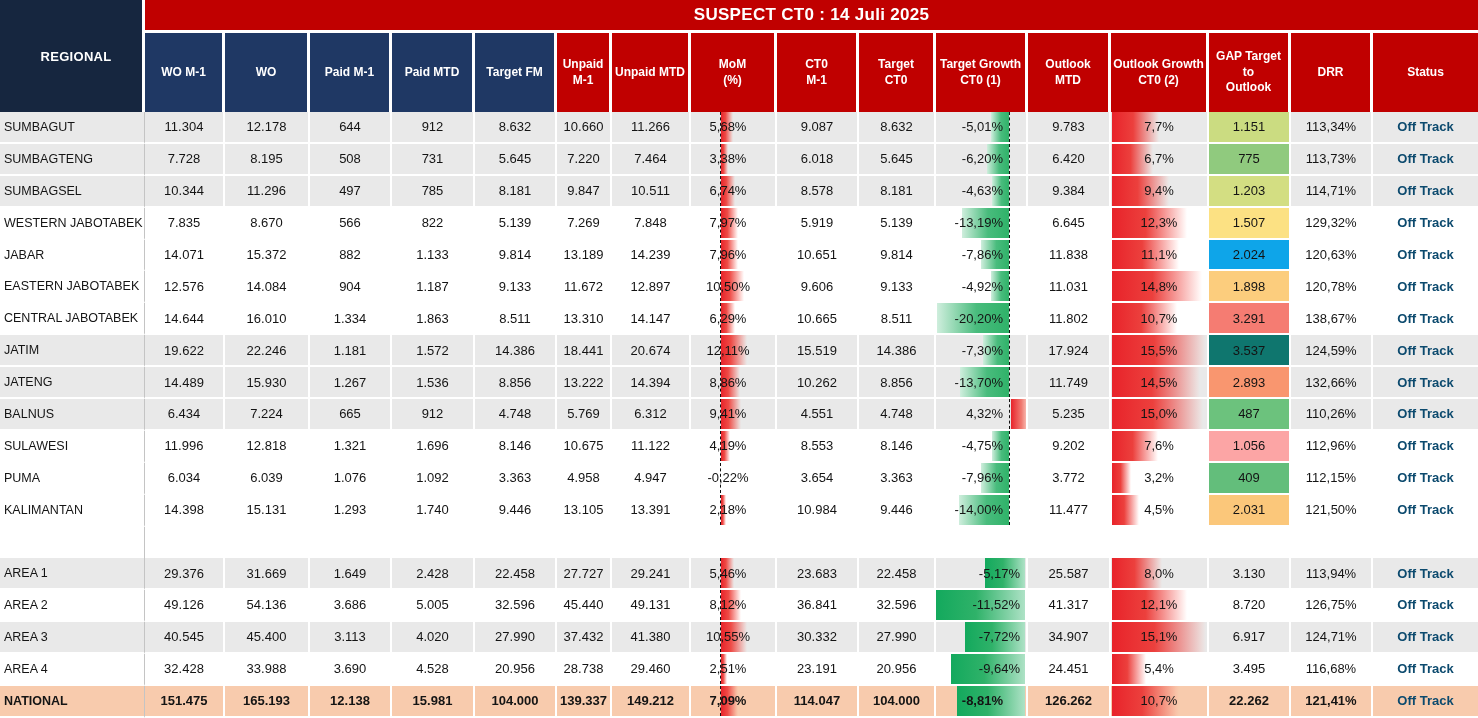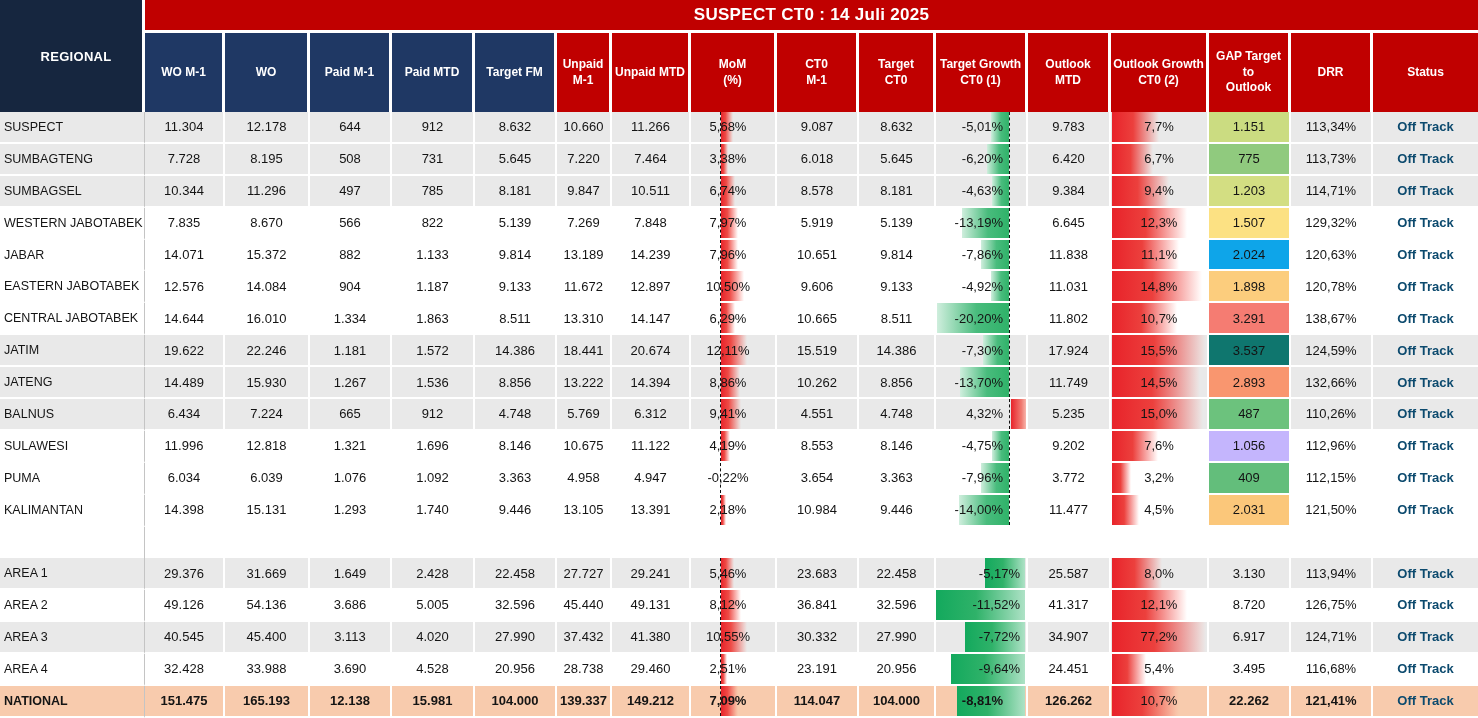--- a/index.html
+++ b/index.html
@@ -119,21 +119,21 @@
           <span class="txt">DRR</span>
         </div>
         <div class="hcell red">
           <span class="txt">Status</span>
         </div>
       </div>
   </div>
   <div id="tbody">
       <div class="row g">
     <div class="cell region">
-          <span class="txt">SUSPECT</span>
+          <span class="txt">SUMBAGUT</span>
         </div>
     <div class="cell">
           <span class="txt">11.304</span>
         </div>
     <div class="cell">
           <span class="txt">12.178</span>
         </div>
     <div class="cell">
           <span class="txt">644</span>
         </div>
@@ -745,21 +745,21 @@
           <div class="axis" style="left: 73px;"></div>
           <div class="bar b-tgn" style="left: 56.0693px; width: 16.9307px;"></div>
         </div>
     <div class="cell">
           <span class="txt">9.202</span>
         </div>
     <div class="cell og-cell">
           <span class="txt">7,6%</span>
           <div class="bar b-og" style="left: 1px; width: 46.0903px;"></div>
         </div>
-    <div class="cell" style="background: #c4b5fd; text-align: right;">
+    <div class="cell" style="background: #fca5a5; text-align: right;">
           <span class="txt">1.056</span>
         </div>
     <div class="cell">
           <span class="txt">112,96%</span>
         </div>
     <div class="cell status-cell">
           <span class="txt">Off Track</span>
         </div>
   </div>
       <div class="row w">
@@ -1031,21 +1031,21 @@
           <span class="txt">27.990</span>
         </div>
     <div class="cell tg-cell">
           <span class="txt">-7,72%</span>
           <div class="bar b-tga" style="right: 1px; width: 59.6424px;"></div>
         </div>
     <div class="cell">
           <span class="txt">34.907</span>
         </div>
     <div class="cell og-cell">
-          <span class="txt">77,2%</span>
+          <span class="txt">15,1%</span>
           <div class="bar b-og" style="left: 1px; width: 94px;"></div>
         </div>
     <div class="cell">
           <span class="txt">6.917</span>
         </div>
     <div class="cell">
           <span class="txt">124,71%</span>
         </div>
     <div class="cell status-cell">
           <span class="txt">Off Track</span>

